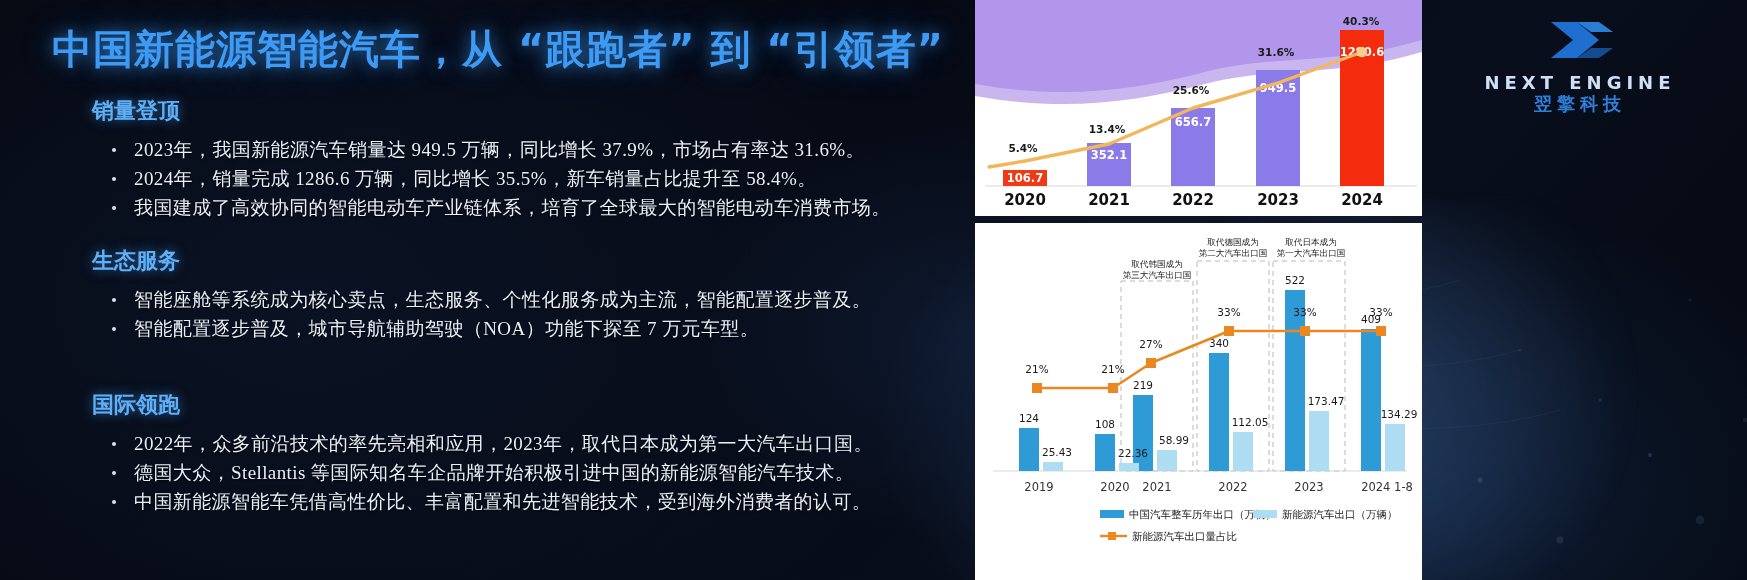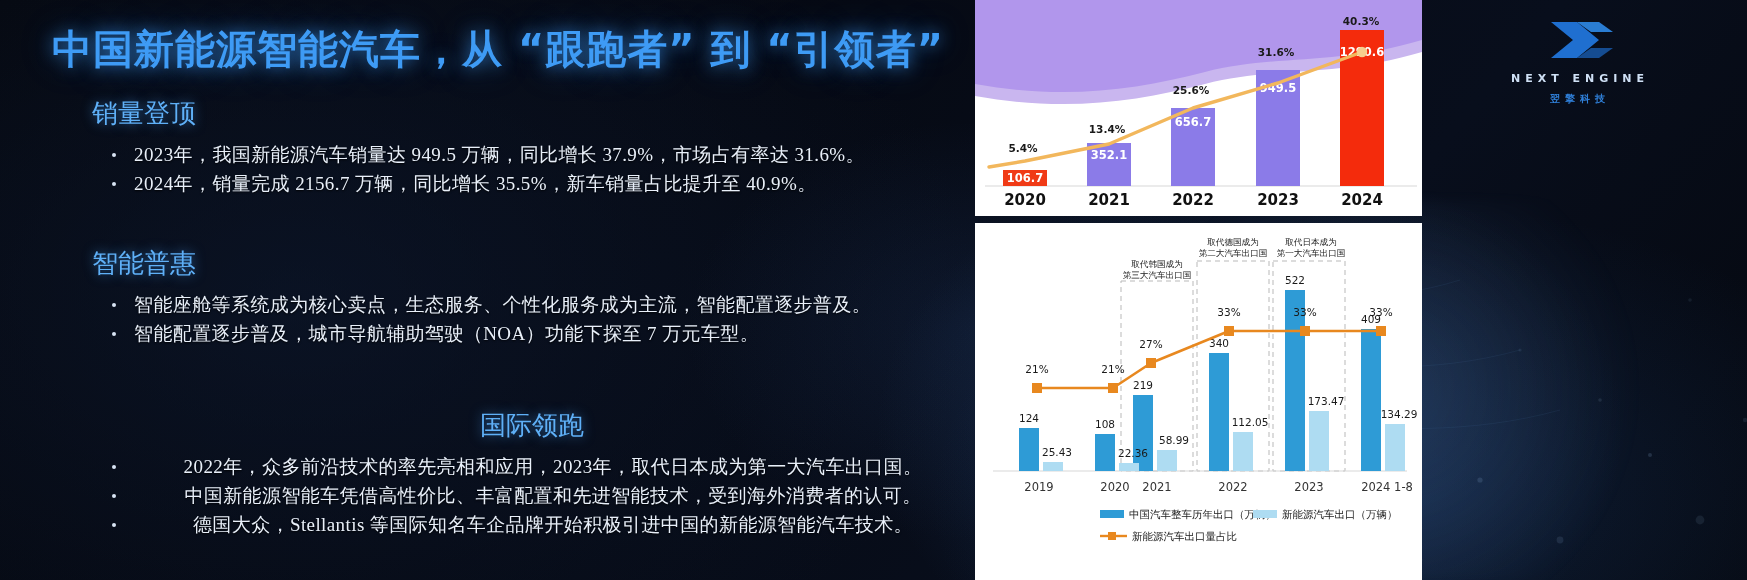--- a/index.html
+++ b/index.html
@@ -35,66 +35,66 @@
     font-family:"DejaVu Sans","Liberation Sans",sans-serif;
     font-weight:bold; font-size:40px; letter-spacing:1px;
     color:#3e9bf5;
     text-shadow:0 0 16px rgba(62,155,245,.65), 0 0 34px rgba(40,110,200,.45);
     white-space:nowrap;
   }
 
   .section { position:absolute; left:92px; width:880px; }
   .section-heading {
     font-family:"DejaVu Sans","Liberation Sans",sans-serif;
-    font-weight:normal; font-size:26px; color:#5fb0f7;
+    font-weight:bold; font-size:22px; color:#5fb0f7;
     text-shadow:0 0 12px rgba(70,160,250,.6);
     margin-bottom:9px; white-space:nowrap;
   }
   .bullets { list-style:none; }
   .bullets li {
     position:relative; padding-left:42px;
     font-size:19px; line-height:29px;
     color:#e9f0fa; white-space:nowrap;
     letter-spacing:.4px;
     text-shadow:0 1px 2px rgba(0,0,0,.9);
   }
   .bullets li .dot {
     position:absolute; left:20px; top:13px;
     width:4px; height:4px; border-radius:50%;
     background:#d8e4f4;
   }
 
   #sec-sales   { top:96px; }
   #sec-smart   { top:246px; }
-  #sec-global  { top:408px;text-align:center; }
+  #sec-global  { top:390px; }
 
   
   #right-panel { position:absolute; left:975px; top:0; width:772px; height:580px; }
 
   .card {
     position:absolute; background:#ffffff; overflow:hidden;
   }
   #chart-top    { left:0px;  top:0px;   width:447px; height:216px; }
   #chart-bottom { left:0px;  top:223px; width:447px; height:357px; }
 
   .plot { position:absolute; inset:0; }
 
   svg text { font-family:"DejaVu Sans","Liberation Sans",sans-serif; }
 
   
   #logo-block { position:absolute; left:480px; top:10px; width:250px; height:110px; }
   #logo-name {
     position:absolute; left:0; top:62px; width:250px; text-align:center;
     font-family:"DejaVu Sans","Liberation Sans",sans-serif;
-    font-size:11px; letter-spacing:5px; color:#cfe0f5; font-weight:600;
+    font-size:18px; letter-spacing:5px; color:#cfe0f5; font-weight:600;
   }
   #logo-cn {
     position:absolute; left:0; top:82px; width:250px; text-align:center;
     font-family:"DejaVu Sans","Liberation Sans",sans-serif;
-    font-size:10px; letter-spacing:5px; color:#2f7fd8; font-weight:bold;
+    font-size:18px; letter-spacing:5px; color:#2f7fd8; font-weight:bold;
   }
 </style>
 </head>
 <body>
 
 <div id="bg-layer"></div>
 <svg id="bg-dots" viewBox="0 0 1747 580" preserveAspectRatio="none">
   <g fill="#9ec6ef">
     <circle cx="1180" cy="500" r="5" opacity=".30"></circle>
       <circle cx="1240" cy="545" r="3" opacity=".25"></circle>
@@ -122,38 +122,39 @@
 <div id="bg-sheen"></div>
 
 <div id="left-col">
 
   <div id="page-title">中国新能源智能汽车，从 “跟跑者” 到 “引领者”</div>
 
   <div class="section" id="sec-sales">
     <div class="section-heading">销量登顶</div>
     <ul class="bullets">
       <li><span class="dot"></span><span>2023年，我国新能源汽车销量达 949.5 万辆，同比增长 37.9%，市场占有率达 31.6%。</span></li>
-      <li><span class="dot"></span><span>2024年，销量完成 2156.7 万辆，同比增长 35.5%，新车销量占比提升至 40.9%。</span></li>
+      <li><span class="dot"></span><span>2024年，销量完成 1286.6 万辆，同比增长 35.5%，新车销量占比提升至 58.4%。</span></li>
+      <li><span class="dot"></span><span>我国建成了高效协同的智能电动车产业链体系，培育了全球最大的智能电动车消费市场。</span></li>
     </ul>
   </div>
 
   <div class="section" id="sec-smart">
-    <div class="section-heading">智能普惠</div>
+    <div class="section-heading">生态服务</div>
     <ul class="bullets">
       <li><span class="dot"></span><span>智能座舱等系统成为核心卖点，生态服务、个性化服务成为主流，智能配置逐步普及。</span></li>
       <li><span class="dot"></span><span>智能配置逐步普及，城市导航辅助驾驶（NOA）功能下探至 7 万元车型。</span></li>
     </ul>
   </div>
 
   <div class="section" id="sec-global">
     <div class="section-heading">国际领跑</div>
     <ul class="bullets">
       <li><span class="dot"></span><span>2022年，众多前沿技术的率先亮相和应用，2023年，取代日本成为第一大汽车出口国。</span></li>
+      <li><span class="dot"></span><span>德国大众，Stellantis 等国际知名车企品牌开始积极引进中国的新能源智能汽车技术。</span></li>
       <li><span class="dot"></span><span>中国新能源智能车凭借高性价比、丰富配置和先进智能技术，受到海外消费者的认可。</span></li>
-      <li><span class="dot"></span><span>德国大众，Stellantis 等国际知名车企品牌开始积极引进中国的新能源智能汽车技术。</span></li>
     </ul>
   </div>
 </div>
 
 <div id="right-panel">
 
   <div id="logo-block">
     <svg width="250" height="60" viewBox="0 0 250 60">
       <g transform="translate(92,6)">
         <path d="M4 6 L30 6 L52 24 L30 42 L4 42 L26 24 Z" fill="#1f6fd0"></path>

